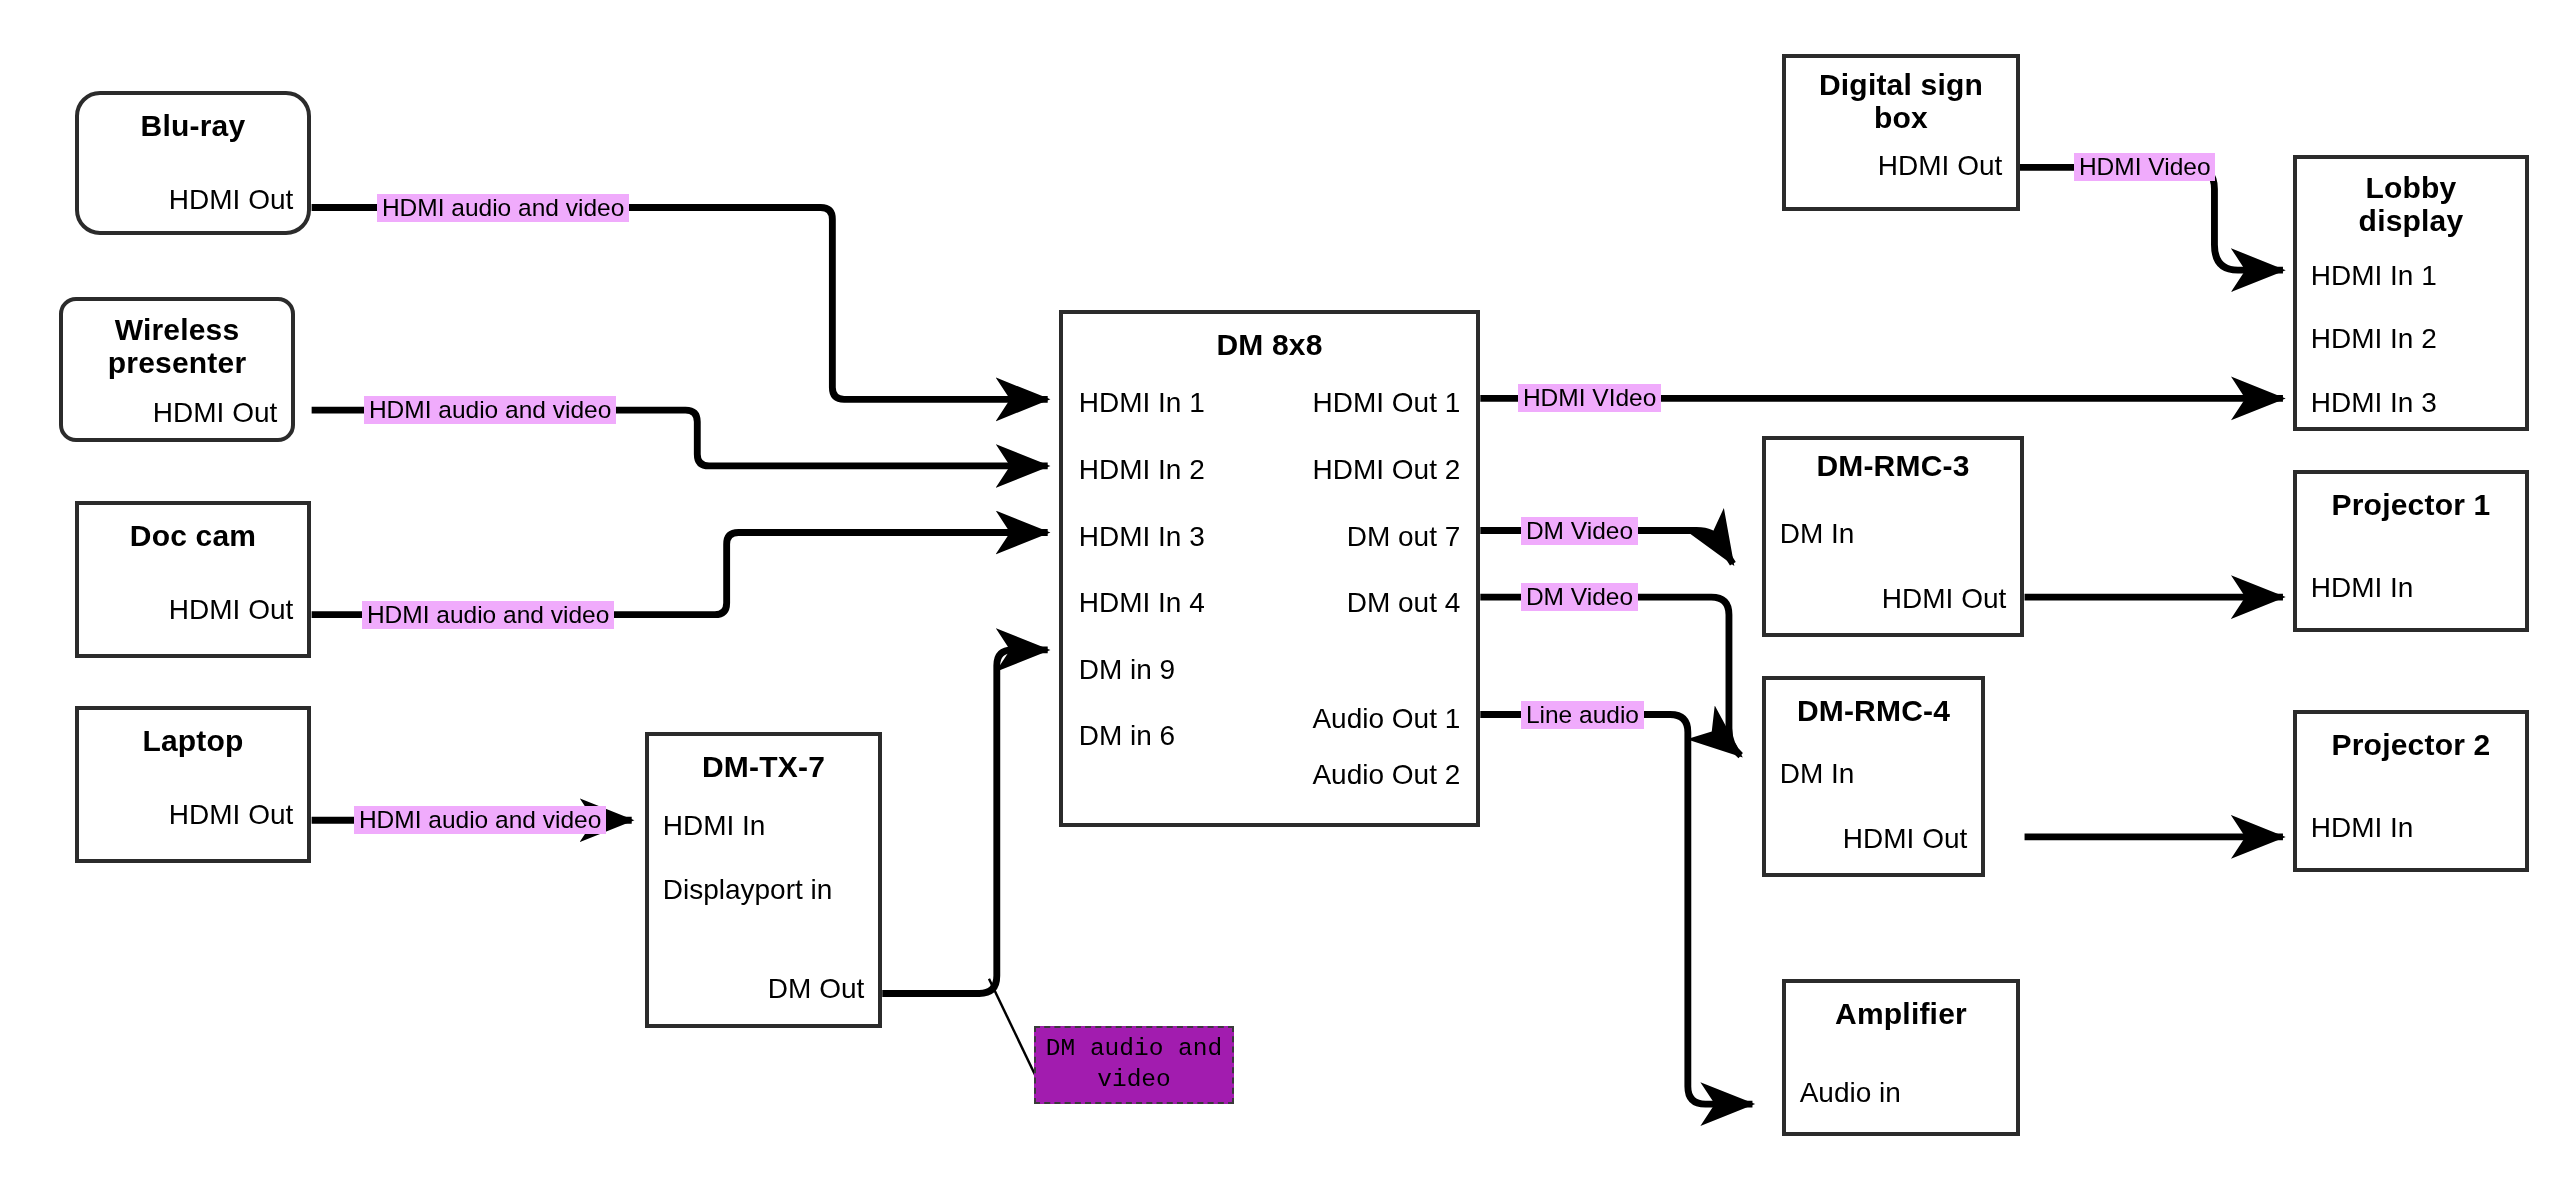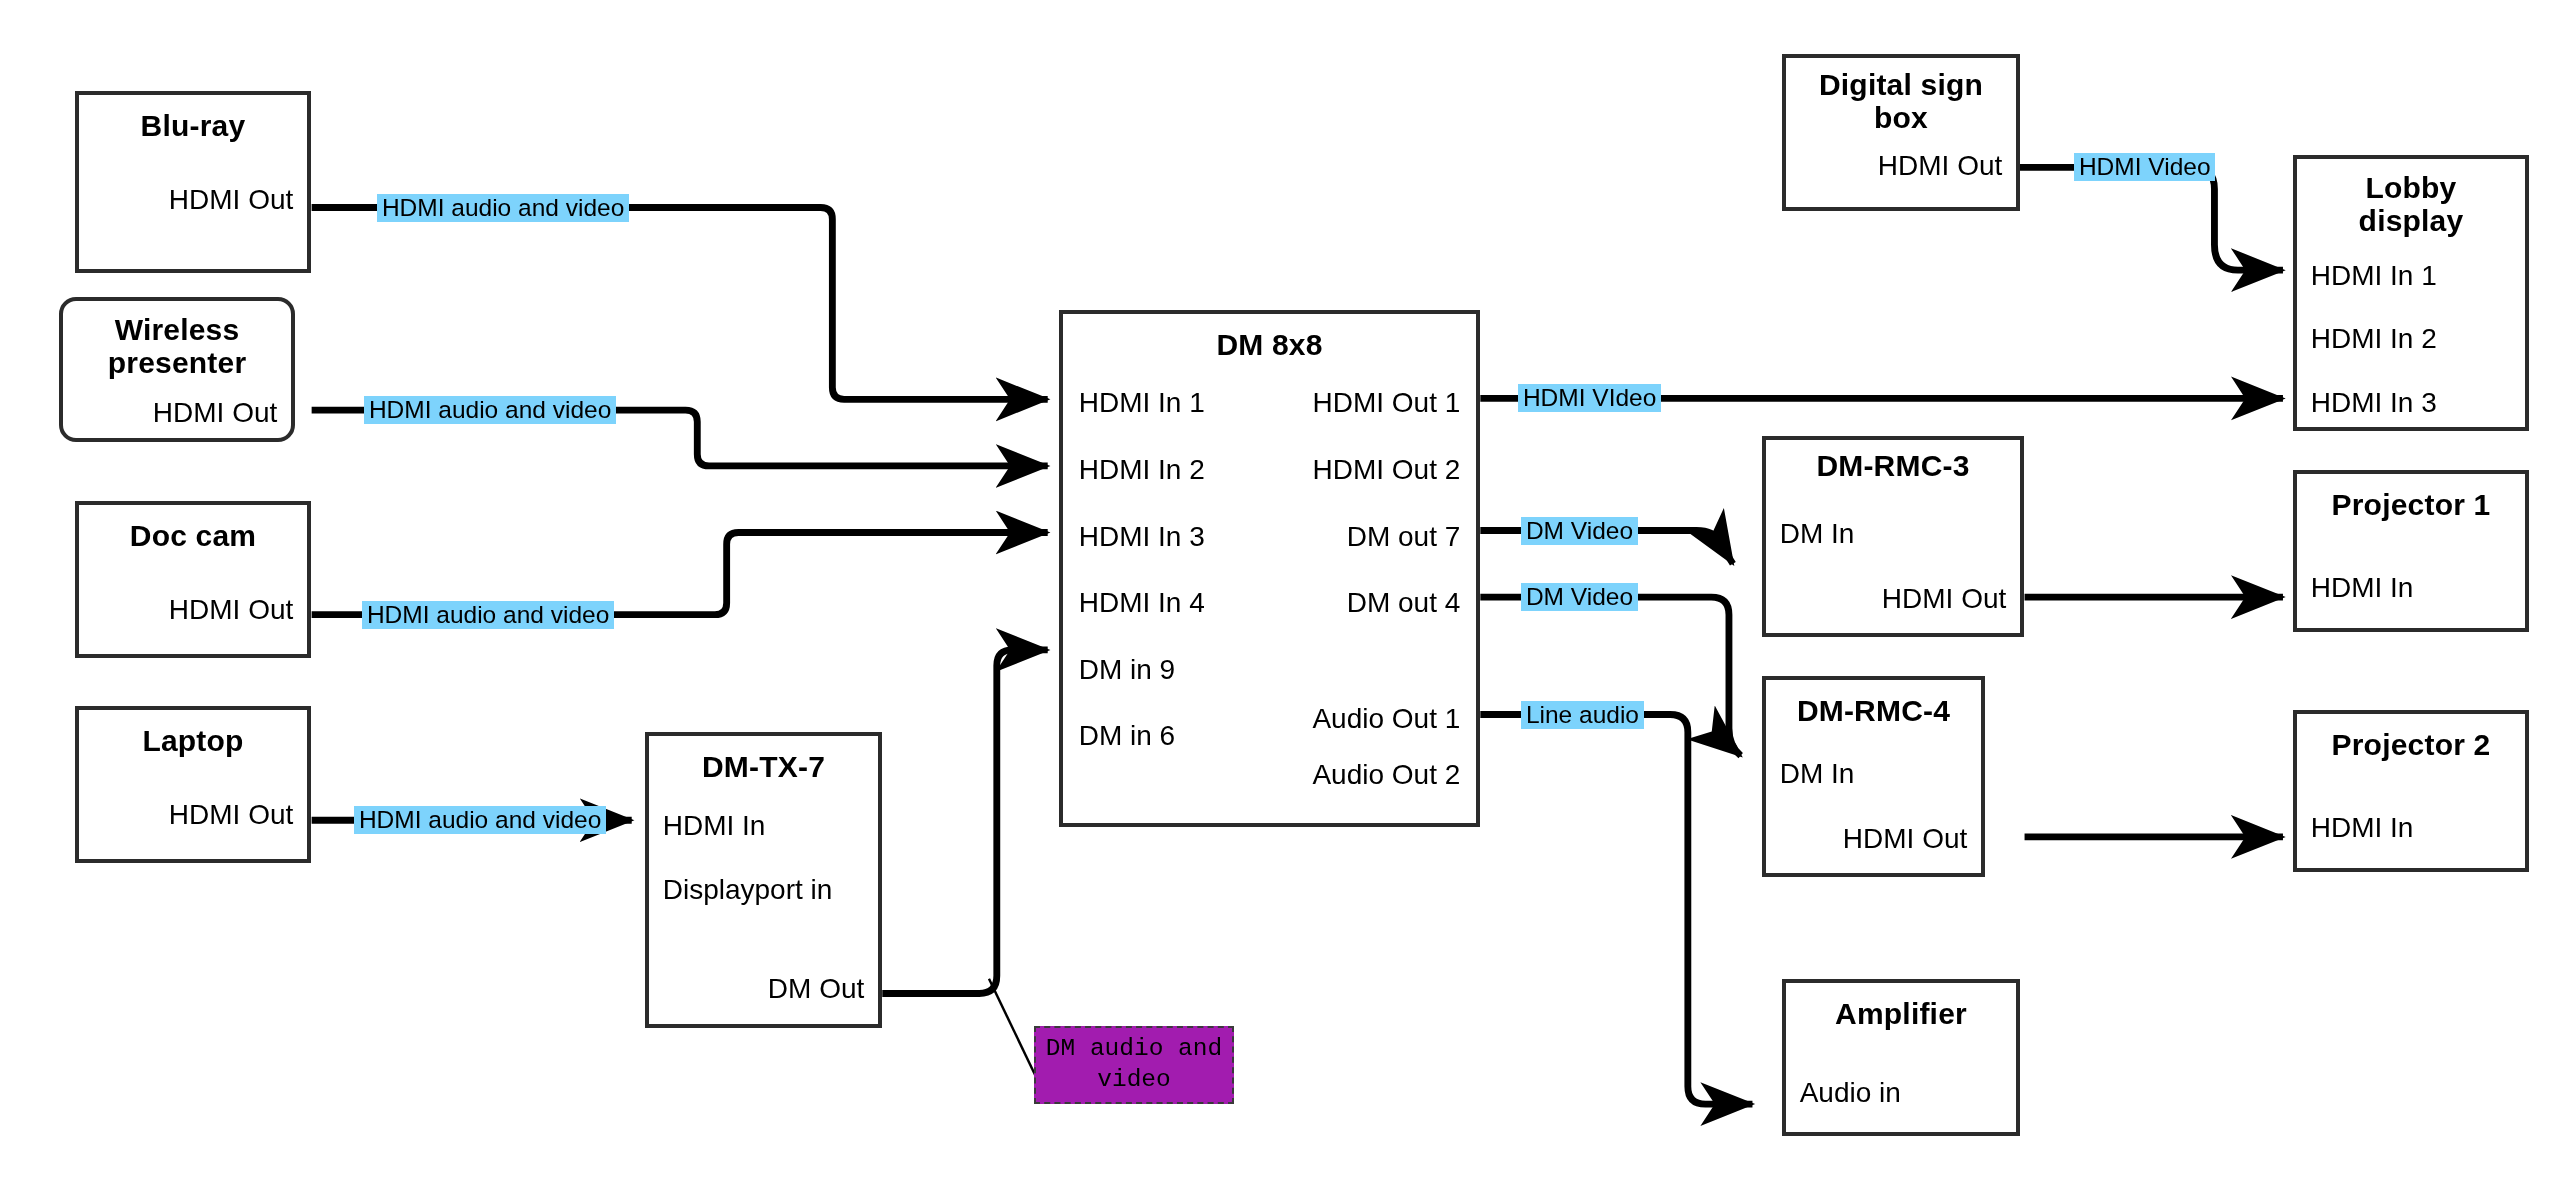--- a/index.html
+++ b/index.html
@@ -6,21 +6,21 @@
   body{font-family:"Liberation Sans",sans-serif;}
   #stage{position:relative;width:2576px;height:1201px;background:#fff;overflow:hidden;}
   svg.wires{position:absolute;left:0;top:0;width:2576px;height:1201px;pointer-events:none;}
   .node{position:absolute;box-sizing:border-box;border:4.9px solid #2b2b2b;background:#fff;}
   .node .title{font-weight:bold;text-align:center;color:#000;letter-spacing:0.2px;}
   .port{color:#000;white-space:nowrap;}
   .p-left{text-align:left;}
   .p-right{text-align:right;}
   .note{position:absolute;box-sizing:border-box;border:2.9px dashed #3a3a3a;background:#a21caf;
         display:flex;align-items:center;justify-content:center;text-align:center;color:#000;line-height:1.25;font-family:Liberation Mono, monospace;}
-  .wlabel{position:absolute;background:#7dd3fc;color:#000;white-space:nowrap;padding:0 4.9px;
+  .wlabel{position:absolute;background:#f0abfc;color:#000;white-space:nowrap;padding:0 4.9px;
           transform:translate(0,-50%);}
   .fs-title{font-size:30px;}
   .fs-port{font-size:28px;}
   .fs-wire{font-size:24.5px;}
   .fs-note{font-size:24.5px;}
 </style>
 </head>
 <body>
 
 <div id="stage">
@@ -64,21 +64,21 @@
   <div class="wlabel fs-wire" style="left:377px;top:208px;">HDMI audio and video</div>
   <div class="wlabel fs-wire" style="left:364px;top:410px;">HDMI audio and video</div>
   <div class="wlabel fs-wire" style="left:362px;top:615px;">HDMI audio and video</div>
   <div class="wlabel fs-wire" style="left:354px;top:820px;">HDMI audio and video</div>
   <div class="wlabel fs-wire" style="left:1518px;top:398px;">HDMI VIdeo</div>
   <div class="wlabel fs-wire" style="left:1521px;top:531px;">DM Video</div>
   <div class="wlabel fs-wire" style="left:1521px;top:597px;">DM Video</div>
   <div class="wlabel fs-wire" style="left:1521px;top:715px;">Line audio</div>
   <div class="wlabel fs-wire" style="left:2074px;top:167px;">HDMI Video</div>
 
-  <div class="node" style="left:75px;top:91px;width:236px;height:182px;">
+  <div class="node" style="left:75px;top:91px;width:236px;height:144px;border-radius:25px;">
     <div class="title fs-title" style="margin-top:13.7px;">Blu-ray</div>
     <div class="port p-right fs-port" style="position:absolute;right:13.7px;top:89px;">HDMI Out</div>
   </div>
 
   <div class="node" style="left:59px;top:297px;width:236px;height:145px;border-radius:17px;">
     <div class="title fs-title" style="margin-top:11.7px;line-height:1.12;padding:0 7.8px;">Wireless presenter</div>
     <div class="port p-right fs-port" style="position:absolute;right:13.7px;top:96px;">HDMI Out</div>
   </div>
 
   <div class="node" style="left:75px;top:501px;width:236px;height:157px;">

